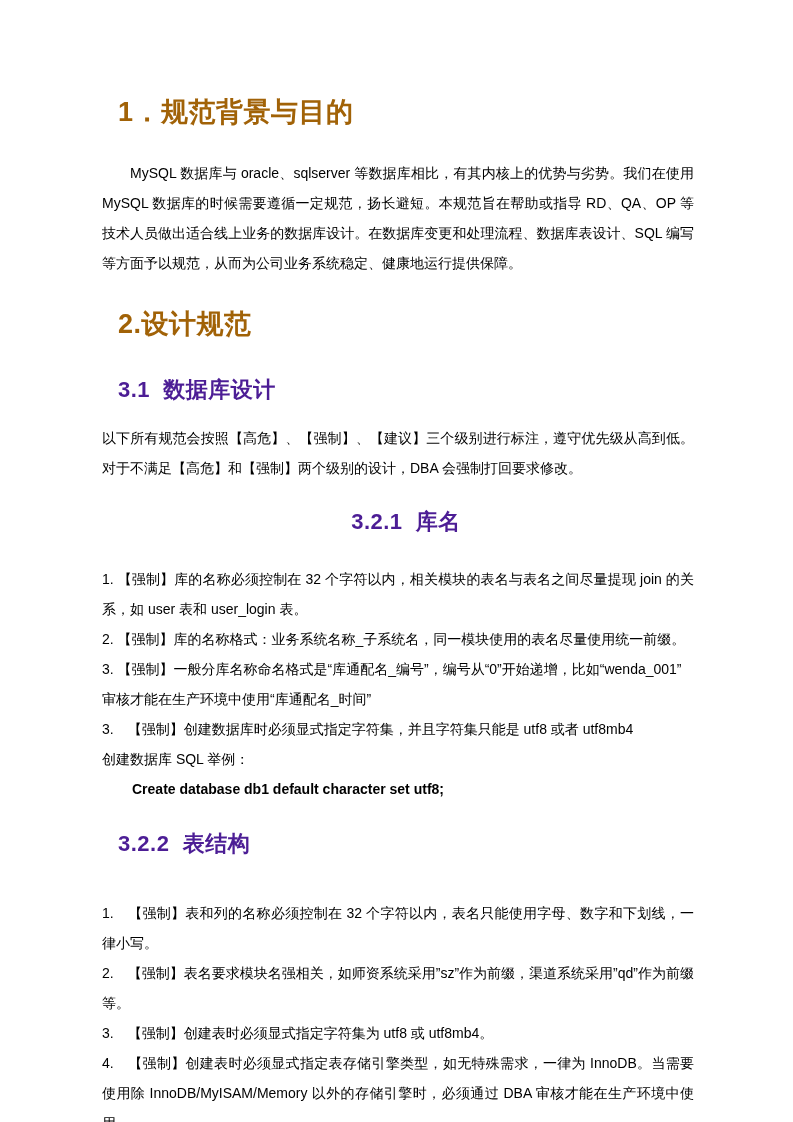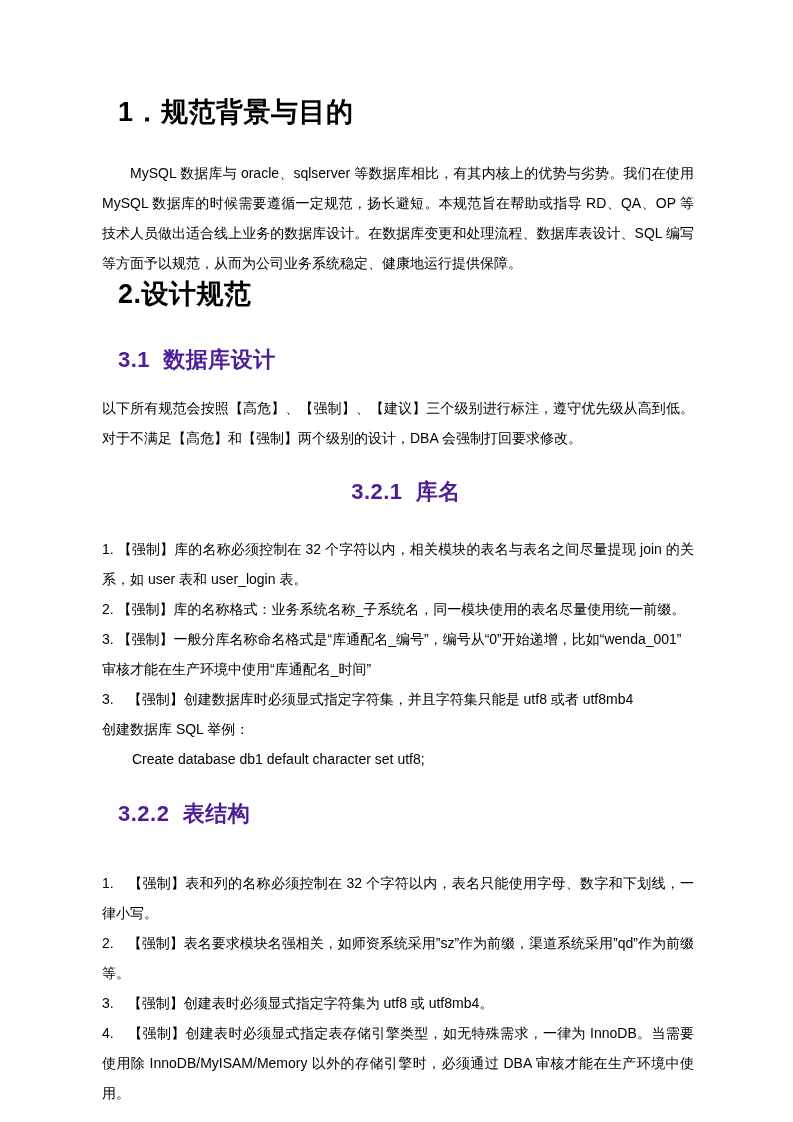--- a/index.html
+++ b/index.html
@@ -18,33 +18,33 @@
     color: #000000;
     font-family: "Liberation Sans", "DejaVu Sans", sans-serif;
     overflow: hidden;
   }
   .h-lvl1 {
     font-size: 27px;
     line-height: 32px;
     font-weight: bold;
     margin: 0 0 0 16px;
     white-space: pre-wrap;
-    color: #000000;
+    color: #a16207;
     letter-spacing: 0.5px;
   }
   .h-lvl2 {
     font-size: 22px;
     line-height: 27px;
     font-weight: bold;
     margin: 0 0 0 16px;
     white-space: pre-wrap;
     color: #4c1d95;
     letter-spacing: 0.5px;
   }
-  .mt-h2   { }
+  .mt-h2   { margin-top: 30px; }
   .mt-h31  { margin-top: 36px; }
   .mt-h321 { margin-top: 25px; text-align: center; }
   .mt-h322 { margin-top: 26px; }
   .body-text {
     font-size: 14px;
     line-height: 30px;
     text-align: justify;
     margin: 0;
     white-space: pre-wrap;
     word-break: normal;
@@ -59,20 +59,21 @@
   }
   .rules {
     display: block;
   }
   .rules-db    { margin-top: 29px; }
   .rules-table { margin-top: 41px; }
   .rules p { margin: 0; }
   .code-line {
     padding-left: 30px;
     text-align: left;
+    font-weight: bold;
   }
 </style>
 </head>
 <body>
 
 <div class="page">
 
   <h1 class="h-lvl1">1．规范背景与目的</h1>
 
   <p class="body-text para-intro">MySQL 数据库与 oracle、sqlserver 等数据库相比，有其内核上的优势与劣势。我们在使用 MySQL 数据库的时候需要遵循一定规范，扬长避短。本规范旨在帮助或指导 RD、QA、OP 等技术人员做出适合线上业务的数据库设计。在数据库变更和处理流程、数据库表设计、SQL 编写等方面予以规范，从而为公司业务系统稳定、健康地运行提供保障。</p>

